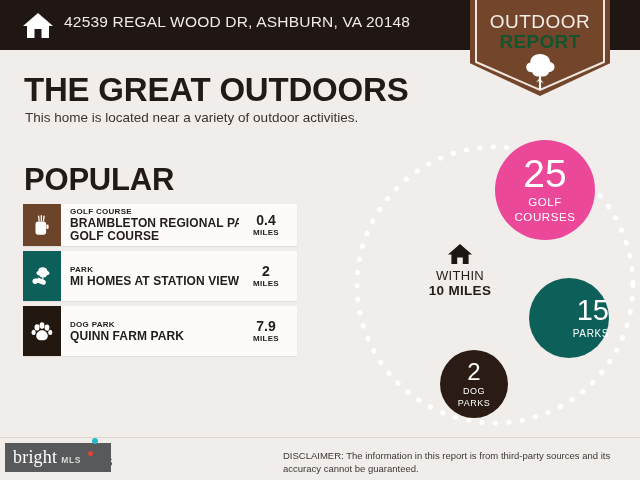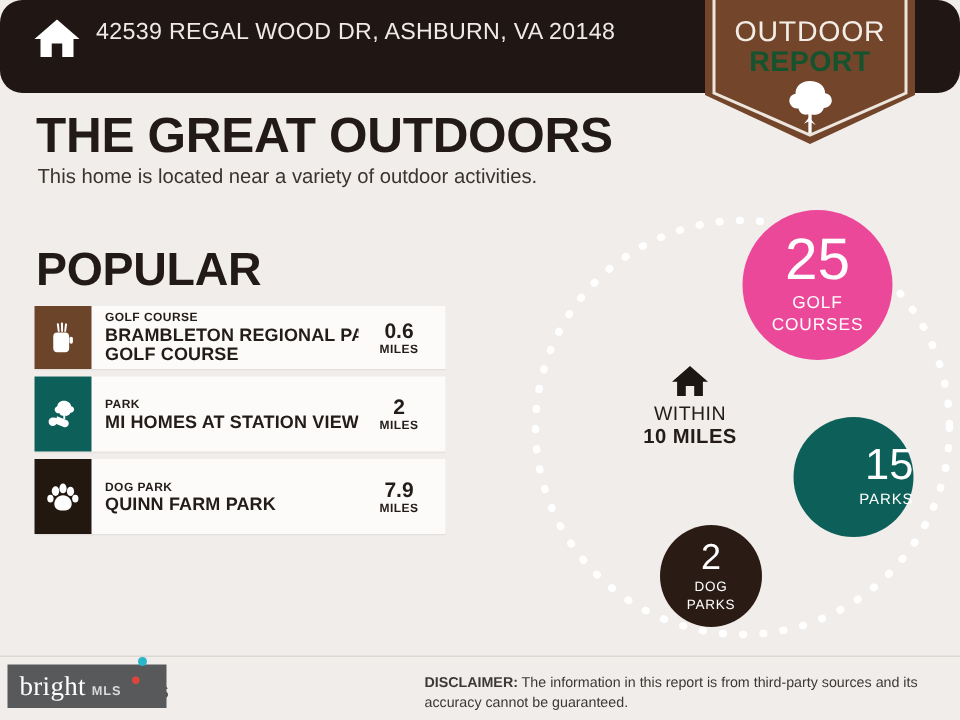--- a/index.html
+++ b/index.html
@@ -20,23 +20,22 @@
     height: 480px;
     background: #F1EDEA;
   }
 
   
   .header-bar {
     position: absolute;
     left: 0;
     top: 0;
     width: 640px;
-    height: 62px;
+    height: 50px;
     background: #201613;
-    border-radius: 15px;
   }
   .header-home-icon {
     position: absolute;
     left: 22px;
     top: 9px;
     width: 32px;
     height: 32px;
   }
   .header-address {
     position: absolute;
@@ -351,21 +350,21 @@
   .disclaimer {
     position: absolute;
     left: 283px;
     top: 450px;
     width: 345px;
     color: #3C3835;
     font-size: 9.5px;
     line-height: 12.5px;
   }
   .disclaimer b {
-    font-weight: bold;
+    font-weight: normal;
   }
 </style>
 </head>
 <body>
 
 <div id="page">
 
   <div class="header-bar">
     <svg class="header-home-icon" viewBox="0 0 32 32">
       <path d="M16 4 L31 17 L27 17 L27 29 L19.5 29 L19.5 20 L12.5 20 L12.5 29 L5 29 L5 17 L1 17 Z" fill="#FFFFFF"></path>
@@ -400,21 +399,21 @@
           <path d="M6.0 7.6 C4.6 7.6 3.5 8.7 3.5 10.1 L3.5 18.3 C3.5 19.7 4.6 20.8 6.0 20.8 L11.6 20.8 C13.0 20.8 14.1 19.7 14.1 18.3 L14.1 10.1 C14.1 8.7 13.0 7.6 11.6 7.6 Z" fill="#FFFFFF"></path>
           <rect x="14.3" y="10.5" width="2.3" height="4.6" rx="1.1" fill="#FFFFFF"></rect>
         </svg>
       </div>
       <div class="poi-text">
         <div class="poi-cat">GOLF COURSE</div>
         <div class="poi-name">BRAMBLETON REGIONAL PARK</div>
         <div class="poi-name">GOLF COURSE</div>
       </div>
       <div class="poi-dist">
-        <div class="poi-dist-val">0.6</div>
+        <div class="poi-dist-val">0.4</div>
         <div class="poi-dist-unit">MILES</div>
       </div>
     </div>
 
     <div class="poi-row">
       <div class="poi-icon" style="background:#0D5F5A;">
         <svg width="22" height="20" viewBox="0 0 22 20">
           <path d="M11.5 1.2 C9.0 1.2 7.1 2.9 7.3 4.9 C5.7 5.3 5.0 6.8 5.7 8.1 C6.2 9.1 7.4 9.6 8.5 9.4 C8.8 10.6 10.0 11.4 11.2 11.2 L11.2 13.4 L12.5 13.4 L12.5 11.2 C14.0 11.5 15.5 10.6 15.9 9.2 C17.3 9.3 18.5 8.2 18.4 6.9 C18.3 5.8 17.4 5.0 16.4 4.9 C16.4 2.9 14.3 1.2 11.5 1.2 Z" fill="#FFFFFF"></path>
           <path d="M4.2 12.4 C2.6 12.4 1.4 13.6 1.4 15.2 C1.4 16.8 2.6 18.0 4.2 18.0 C5.2 18.0 6.1 17.5 6.6 16.7 L11.4 18.6 C12.7 19.1 14.2 18.5 14.7 17.2 C15.2 15.9 14.6 14.5 13.3 14.0 L7.0 11.5 L6.7 12.8 C6.2 12.5 5.3 12.4 4.2 12.4 Z" fill="#FFFFFF"></path>
         </svg>

